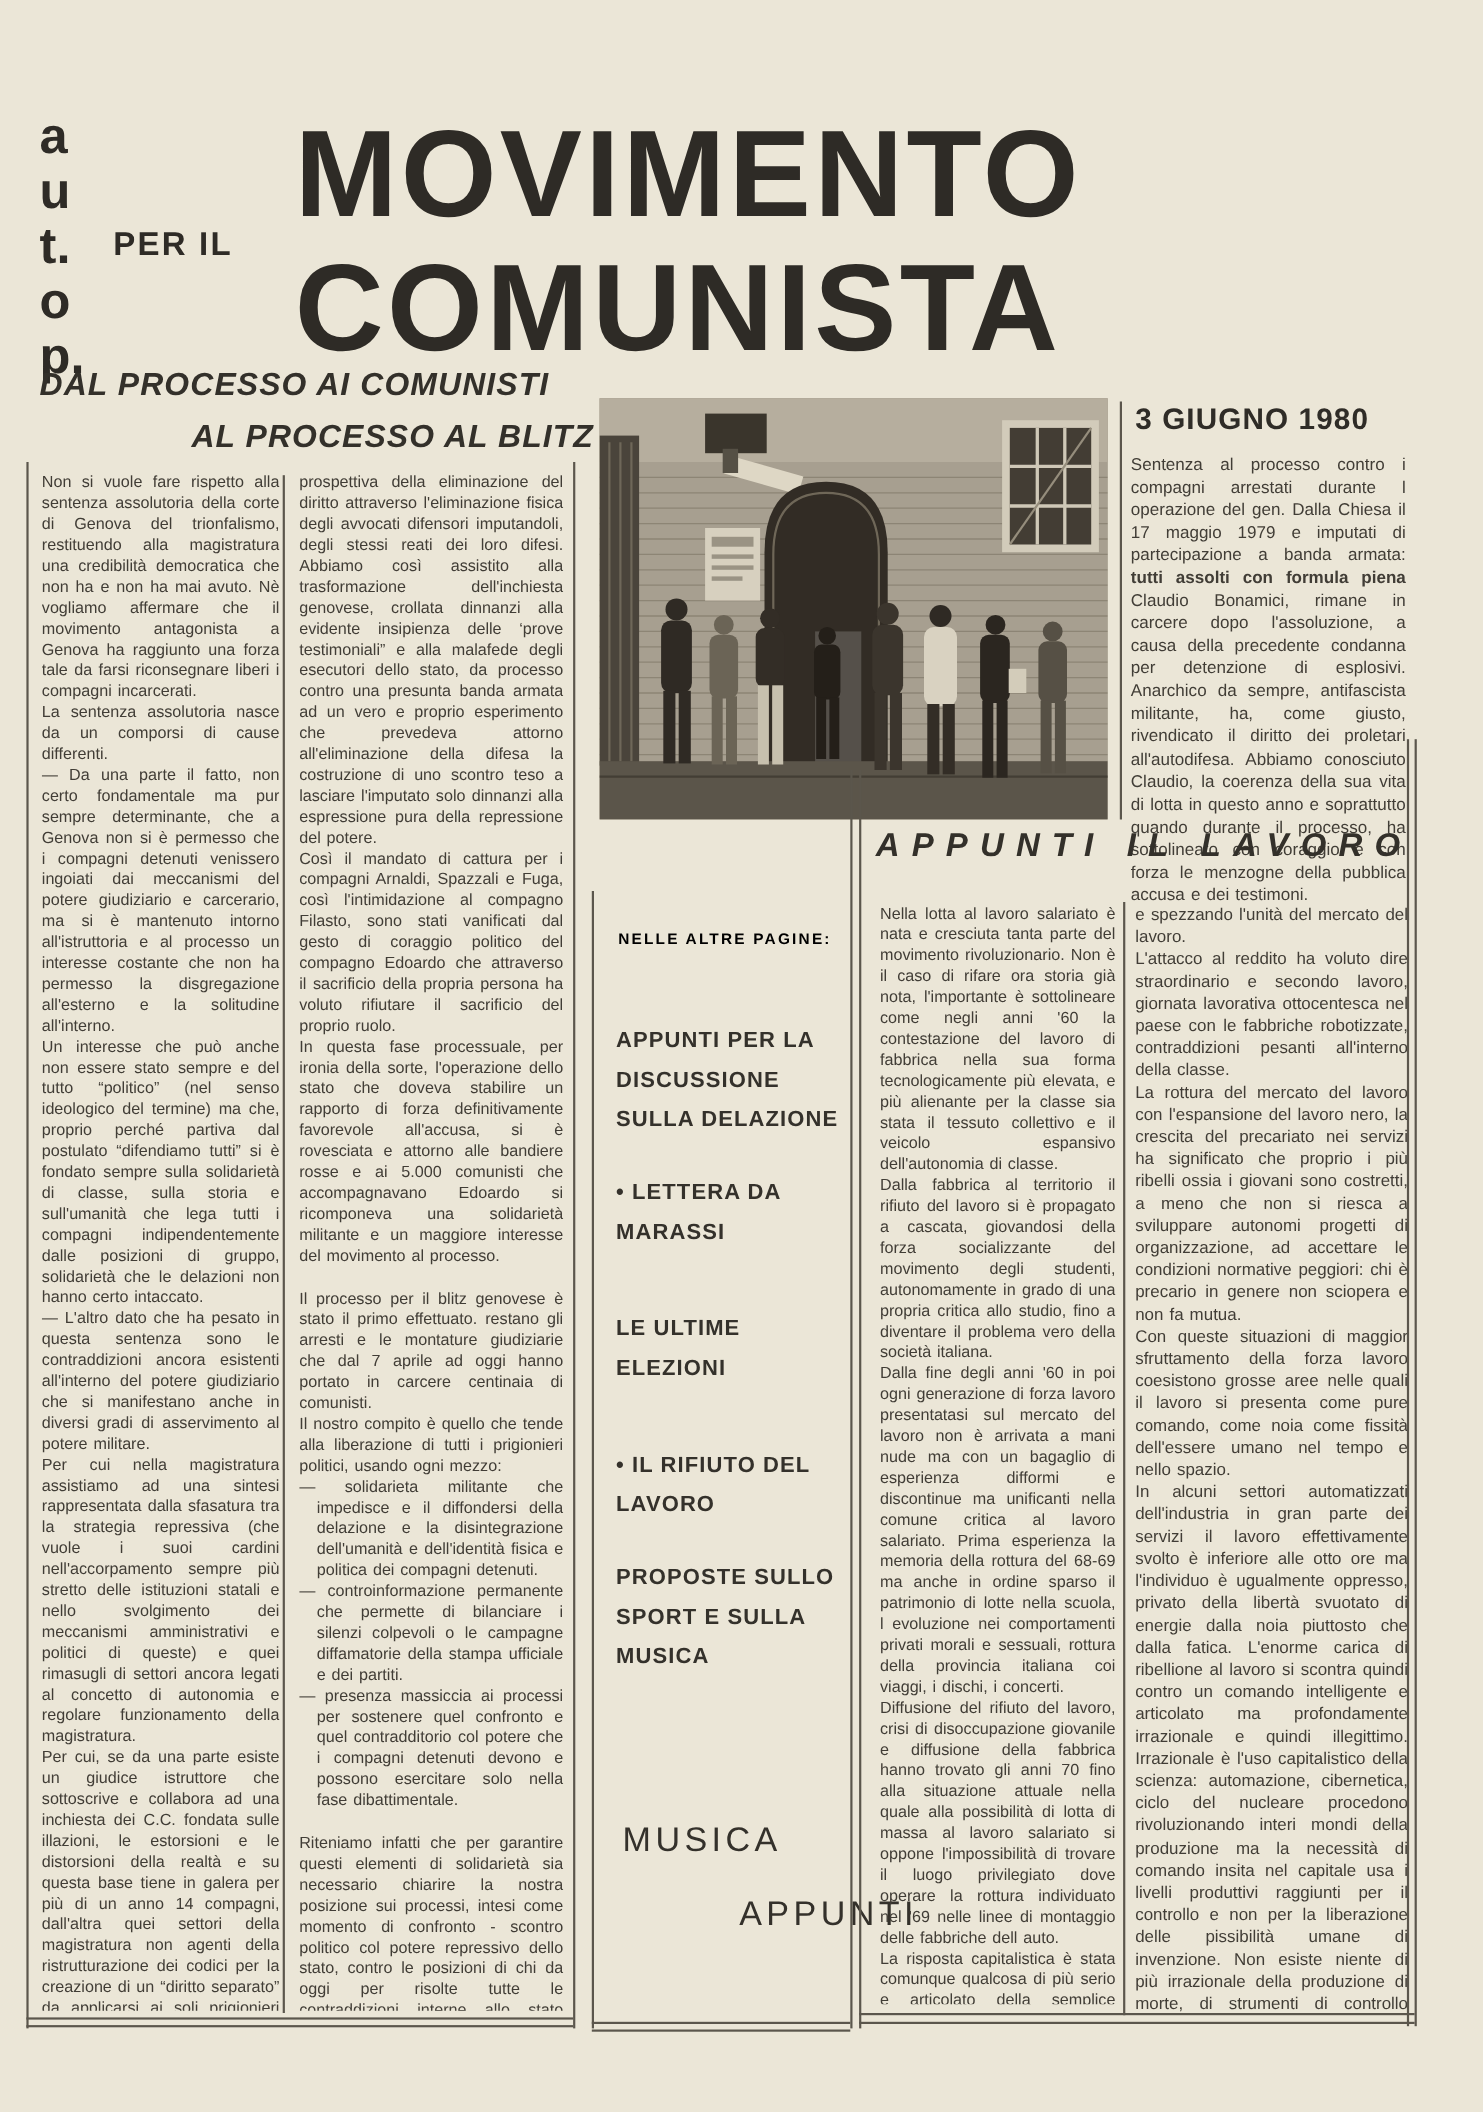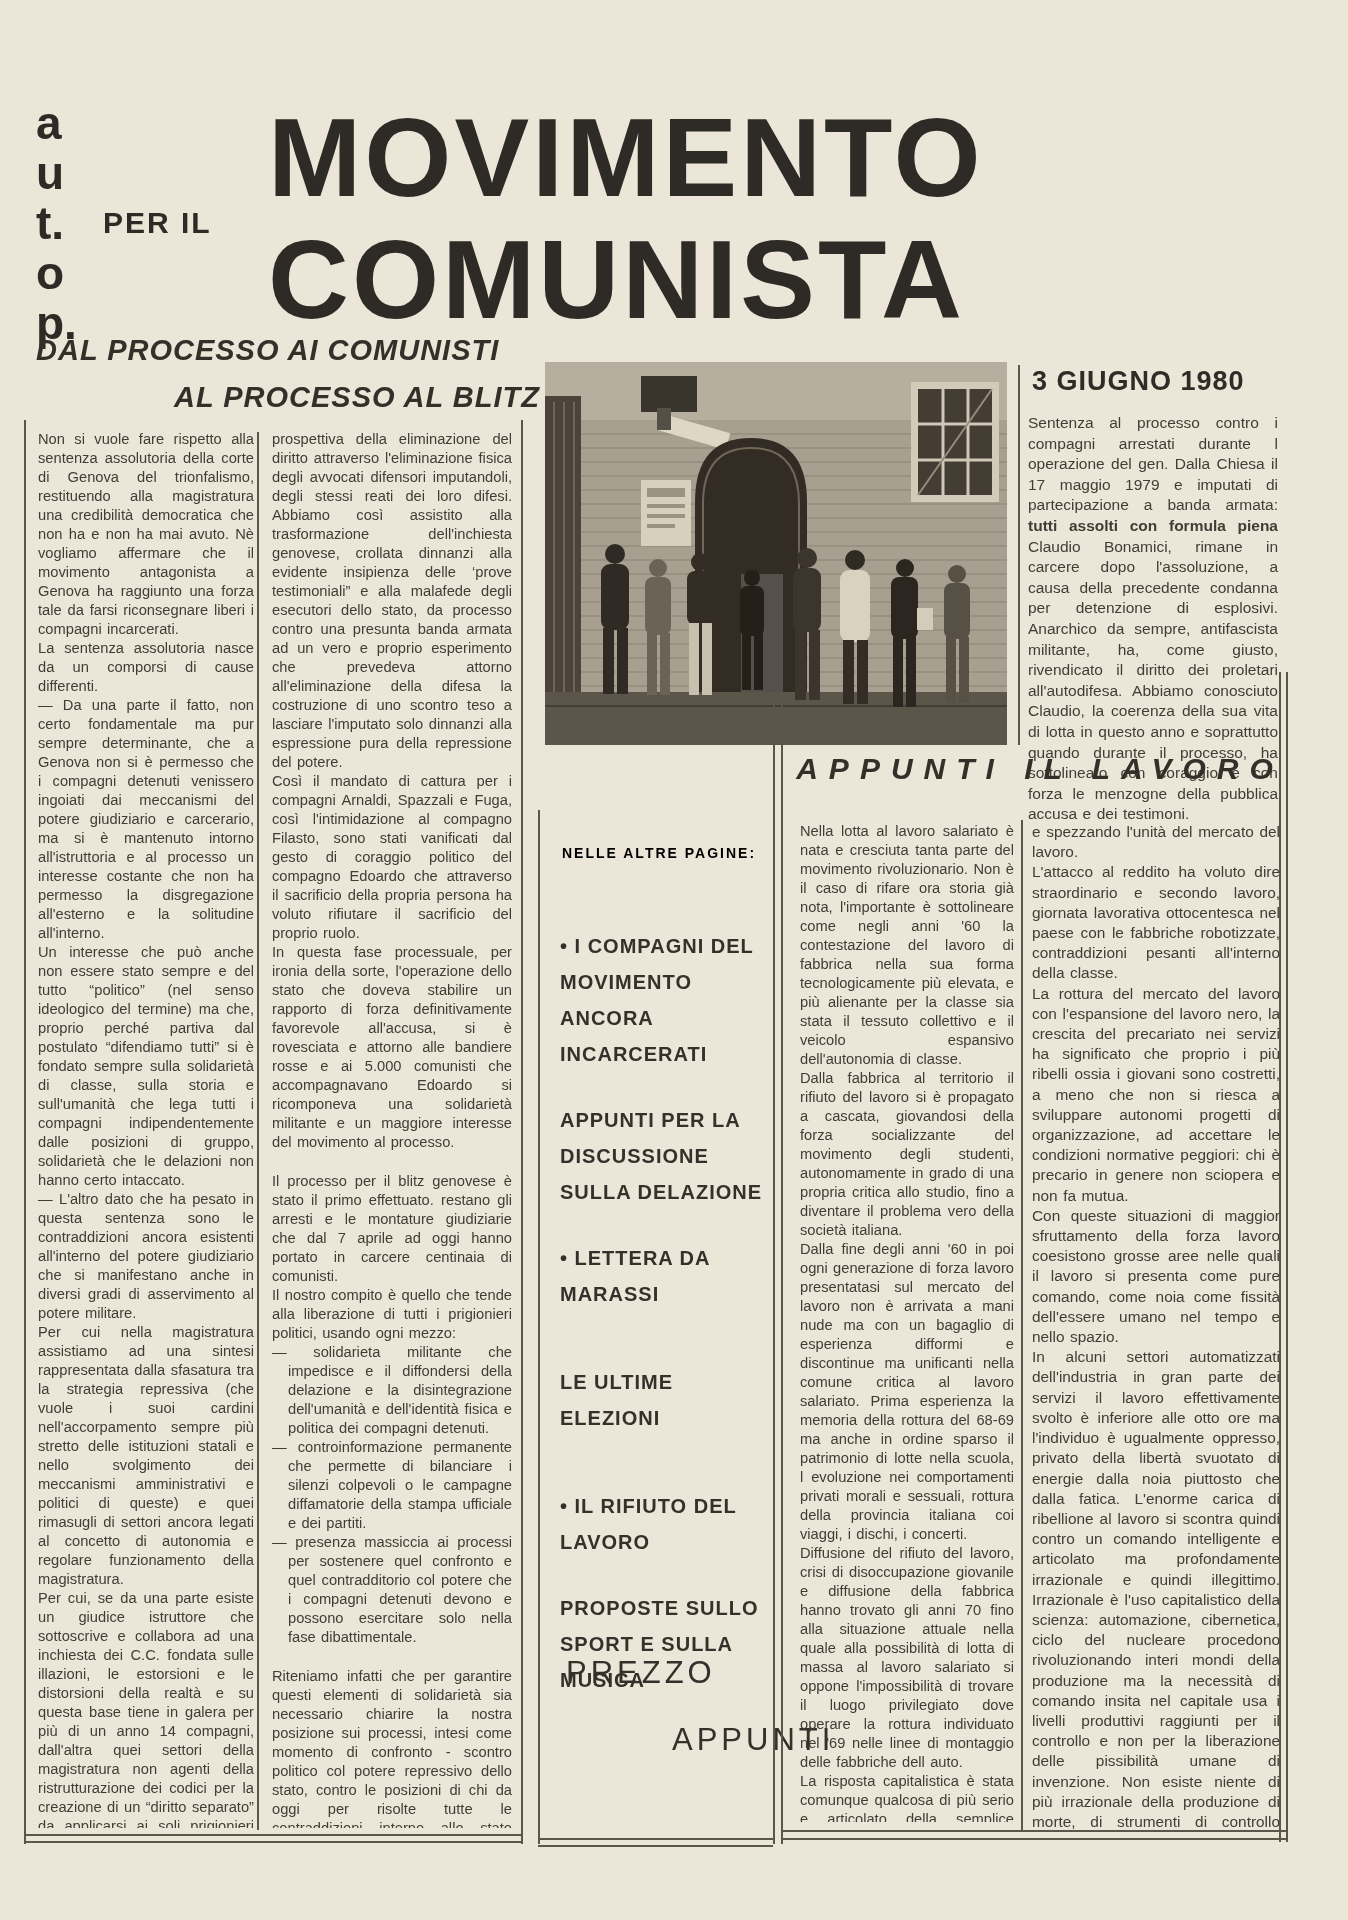--- a/index.html
+++ b/index.html
@@ -200,28 +200,27 @@
   <p>Il nostro compito è quello che tende alla liberazione di tutti i prigionieri politici, usando ogni mezzo:</p>
   <p class="hang">— solidarieta militante che impedisce e il diffondersi della delazione e la disintegrazione dell'umanità e dell'identità fisica e politica dei compagni detenuti.</p>
   <p class="hang">— controinformazione permanente che permette di bilanciare i silenzi colpevoli o le campagne diffamatorie della stampa ufficiale e dei partiti.</p>
   <p class="hang">— presenza massiccia ai processi per sostenere quel confronto e quel contradditorio col potere che i compagni detenuti devono e possono esercitare solo nella fase dibattimentale.</p>
   <p class="gap">Riteniamo infatti che per garantire questi elementi di solidarietà sia necessario chiarire la nostra posizione sui processi, intesi come momento di confronto - scontro politico col potere repressivo dello stato, contro le posizioni di chi da oggi per risolte tutte le contraddizioni interne allo stato borghese e quindi la prefigurazione attraverso il processo di guerriglia di uno scontro tra apparati militari o, peggio ancora giudiziari in guerra.</p>
 
 </div>
 
 <div class="idx-header">NELLE ALTRE PAGINE:</div>
 <div class="idx-list">
-  <div class="idx-item"><span>• </span><span>I COMPAGNI DEL MOVIMENTO ANCORA INCARCERATI</span></div>
   <div class="idx-item"><span></span><span>APPUNTI PER LA DISCUSSIONE SULLA DELAZIONE</span></div>
   <div class="idx-item" style="margin-bottom:52px;"><span>• </span><span>LETTERA DA MARASSI</span></div>
   <div class="idx-item" style="margin-bottom:52px;"><span></span><span>LE ULTIME ELEZIONI</span></div>
   <div class="idx-item"><span>• </span><span>IL RIFIUTO DEL LAVORO</span></div>
   <div class="idx-item"><span></span><span>PROPOSTE SULLO SPORT E SULLA MUSICA</span></div>
 </div>
-<div class="price1">PREZZO</div>
+<div class="price1">MUSICA</div>
 <div class="price2">APPUNTI</div>
 
 <div class="contro-title">APPUNTI IL LAVORO</div>
 
 <div class="body-col" style="left:800px; top:822px; width:214px; height:1000px;">
   <p>Nella lotta al lavoro salariato è nata e cresciuta tanta parte del movimento rivoluzionario. Non è il caso di rifare ora storia già nota, l'importante è sottolineare come negli anni '60 la contestazione del lavoro di fabbrica nella sua forma tecnologicamente più elevata, e più alienante per la classe sia stata il tessuto collettivo e il veicolo espansivo dell'autonomia di classe.</p>
   <p>Dalla fabbrica al territorio il rifiuto del lavoro si è propagato a cascata, giovandosi della forza socializzante del movimento degli studenti, autonomamente in grado di una propria critica allo studio, fino a diventare il problema vero della società italiana.</p>
   <p>Dalla fine degli anni '60 in poi ogni generazione di forza lavoro presentatasi sul mercato del lavoro non è arrivata a mani nude ma con un bagaglio di esperienza difformi e discontinue ma unificanti nella comune critica al lavoro salariato. Prima esperienza la memoria della rottura del 68-69 ma anche in ordine sparso il patrimonio di lotte nella scuola, l evoluzione nei comportamenti privati morali e sessuali, rottura della provincia italiana coi viaggi, i dischi, i concerti.</p>
   <p>Diffusione del rifiuto del lavoro, crisi di disoccupazione giovanile e diffusione della fabbrica hanno trovato gli anni 70 fino alla situazione attuale nella quale alla possibilità di lotta di massa al lavoro salariato si oppone l'impossibilità di trovare il luogo privilegiato dove operare la rottura individuato nel '69 nelle linee di montaggio delle fabbriche dell auto.</p>
   <p>La risposta capitalistica è stata comunque qualcosa di più serio e articolato della semplice diffusione della fabbrica sul territorio. Sottolineiamo come il problema del padrone sia quello del ricatto ossia della costruzione di strumenti di coercizione adatti a piegare le schiene e le menti di una forza lavoro sempre più indocile. Molto schematicamente i ricatti più grossi sono stati giocati attaccando il reddito</p>

